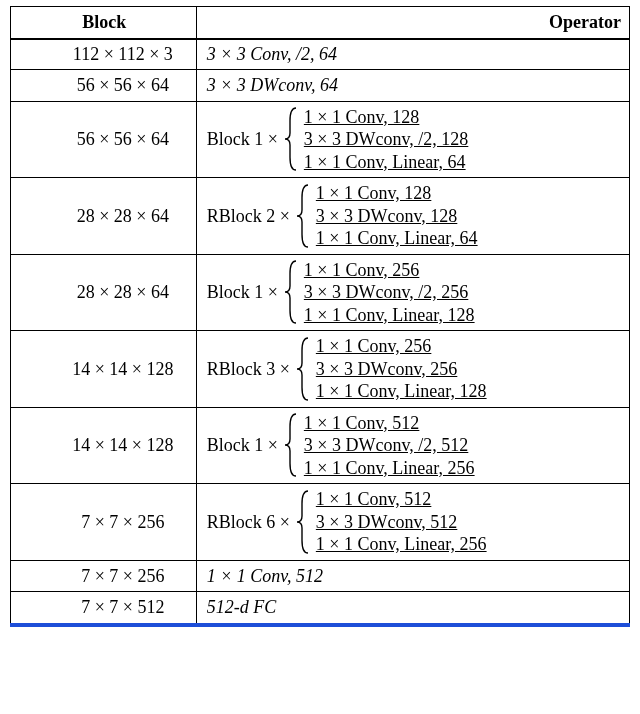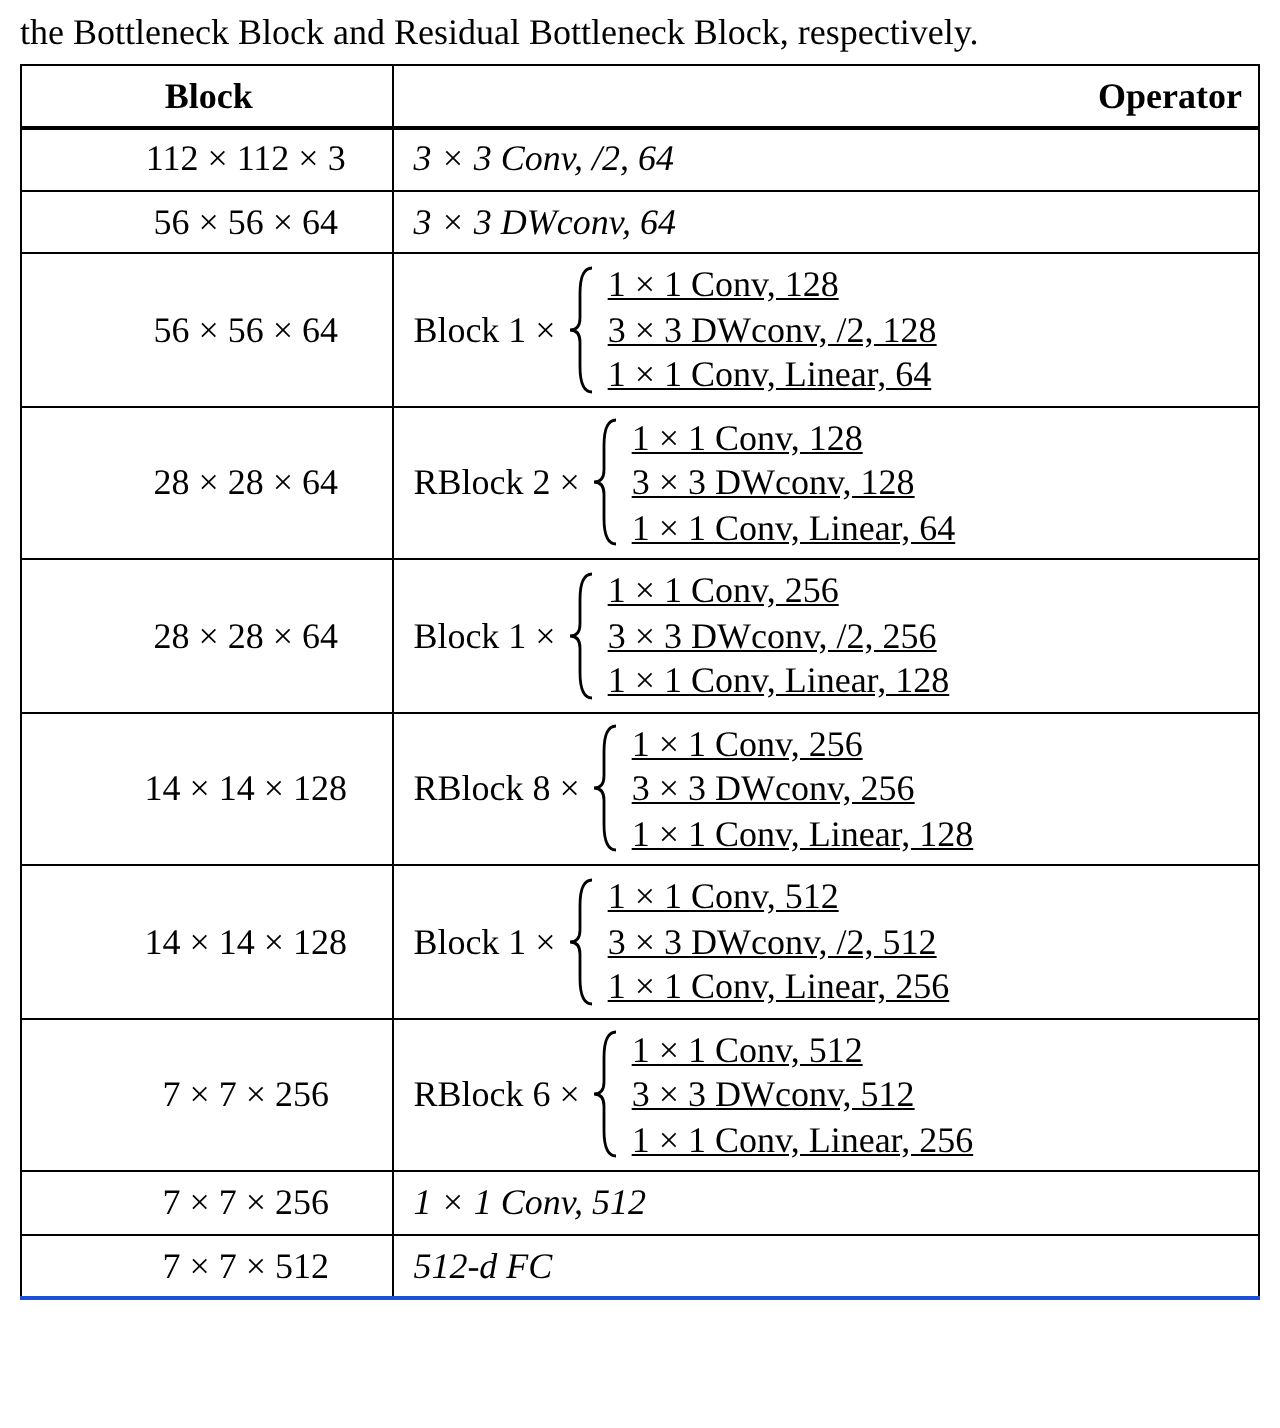--- a/index.html
+++ b/index.html
@@ -44,21 +44,21 @@
     border-bottom: 1px solid #000;
     white-space: nowrap;
   }
   th.input-head { text-align: center; }
   th.op-head    { text-align: right; }
   td.input-cell { text-align: center; white-space: nowrap; padding-left: 47px; }
   td.op-cell    { text-align: left; }
   .dbl-wrap td { box-shadow: inset 0 2px 0 -1px #000; }
 
   tbody tr td { border-top: 1px solid #000; }
-  tbody tr:last-child td { border-bottom: 2px solid #1d4ed8; }
+  tbody tr:last-child td { border-bottom: 4px solid #1d4ed8; }
 
   .op-flex {
     display: flex;
     align-items: center;
     gap: 6px;
   }
   .op-label { white-space: nowrap; }
   .brace-svg { flex: 0 0 auto; }
   .brace-lines {
     display: flex;
@@ -70,21 +70,20 @@
     line-height: 1.25;
     text-decoration: underline;
   }
   .simple-op { white-space: nowrap; font-style: italic; }
 </style>
 </head>
 <body>
 
 <div class="page">
 
-  <div class="caption-frag">the Bottleneck Block and Residual Bottleneck Block, respectively.</div>
 
   <table>
     <colgroup>
       <col class="input-col">
       <col class="op-col">
     </colgroup>
     <thead>
       <tr>
         <th class="input-head">Block</th>
         <th class="op-head">Operator</th>
@@ -162,21 +161,21 @@
                 <span>3 × 3 DWconv, /2, 256</span>
                 <span>1 × 1 Conv, Linear, 128</span>
               </div>
             </div>
           </td>
         </tr>
         <tr>
           <td class="input-cell">14 × 14 × 128</td>
           <td class="op-cell">
             <div class="op-flex">
-              <span class="op-label">RBlock 8 ×</span>
+              <span class="op-label">RBlock 3 ×</span>
               <svg class="brace-svg" width="14" height="66" viewBox="0 0 14 66">
     <path d="M 12 2
              Q 6 2 6 14.85
              L 6 27
              Q 6 33 1 33
              Q 6 33 6 39
              L 6 51.15
              Q 6 64 12 64" fill="none" stroke="#000" stroke-width="1.4"></path>
   </svg>
               <div class="brace-lines">

